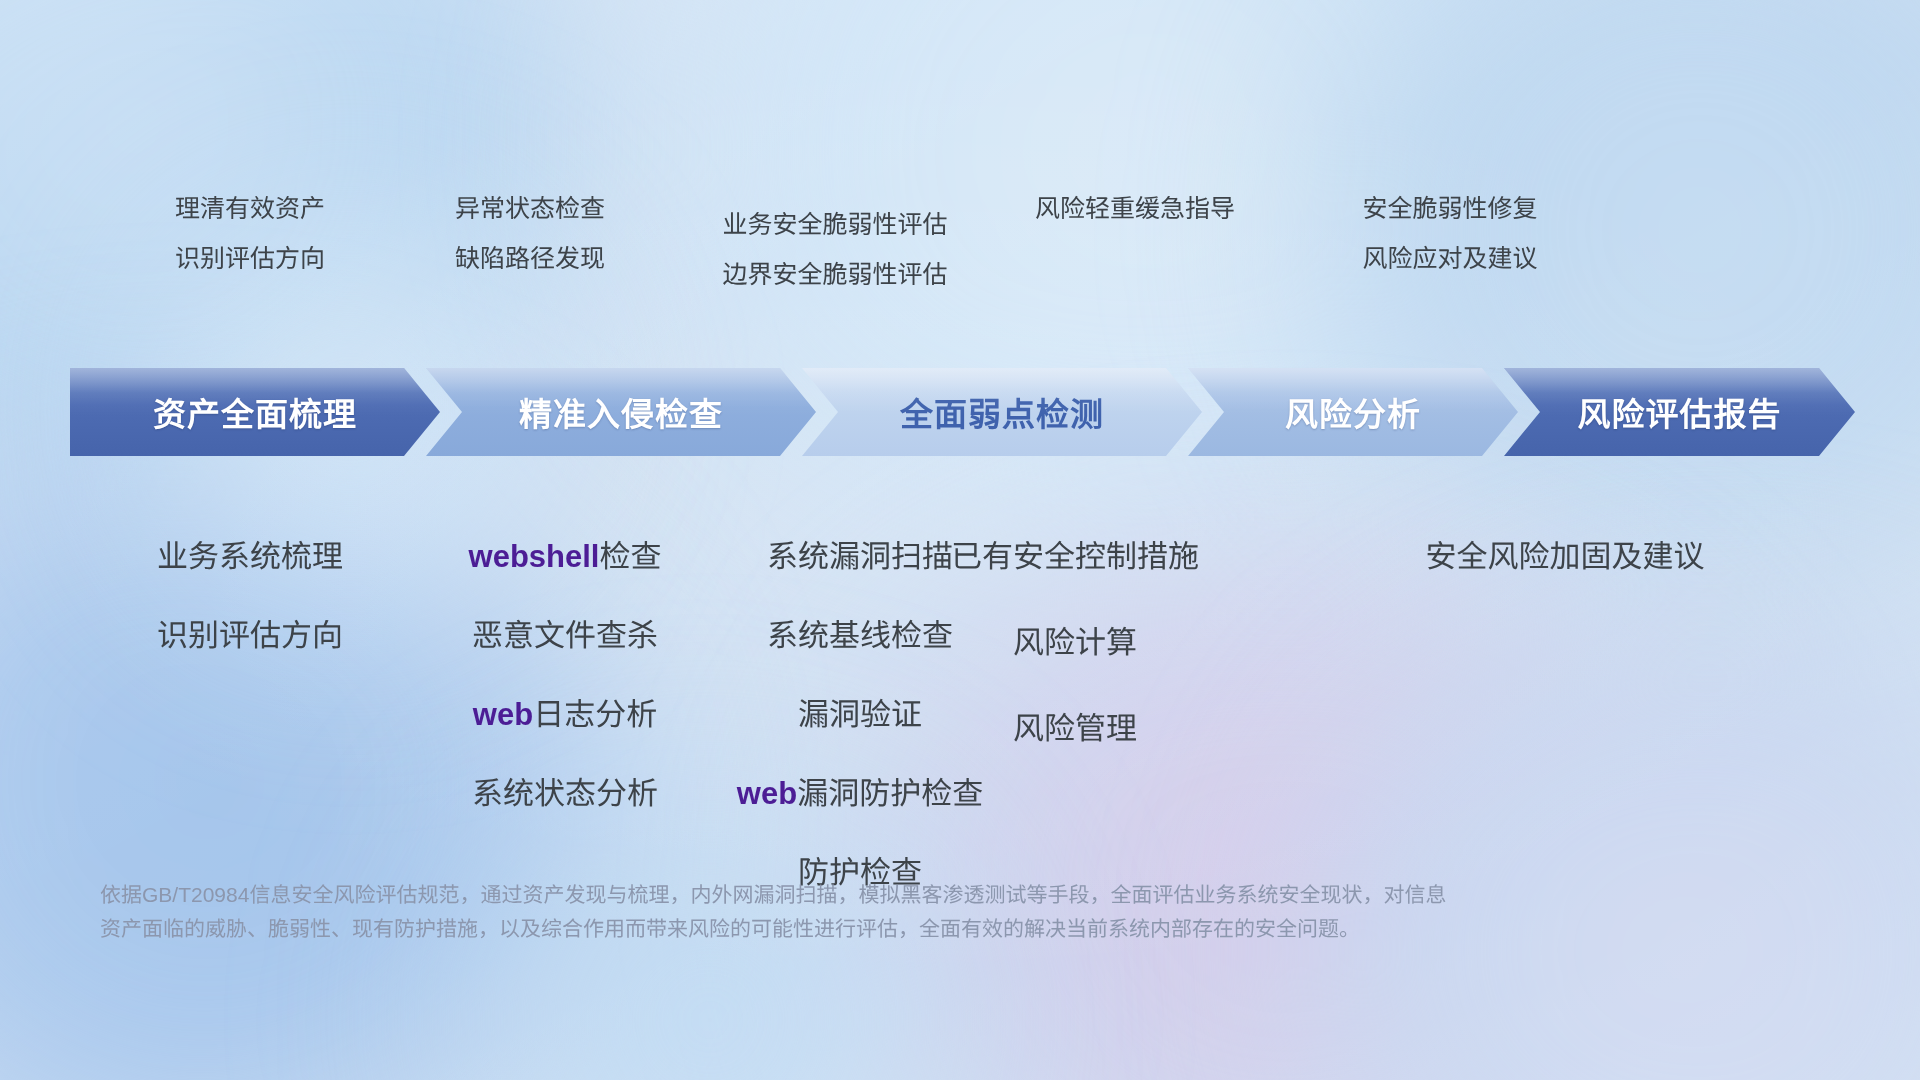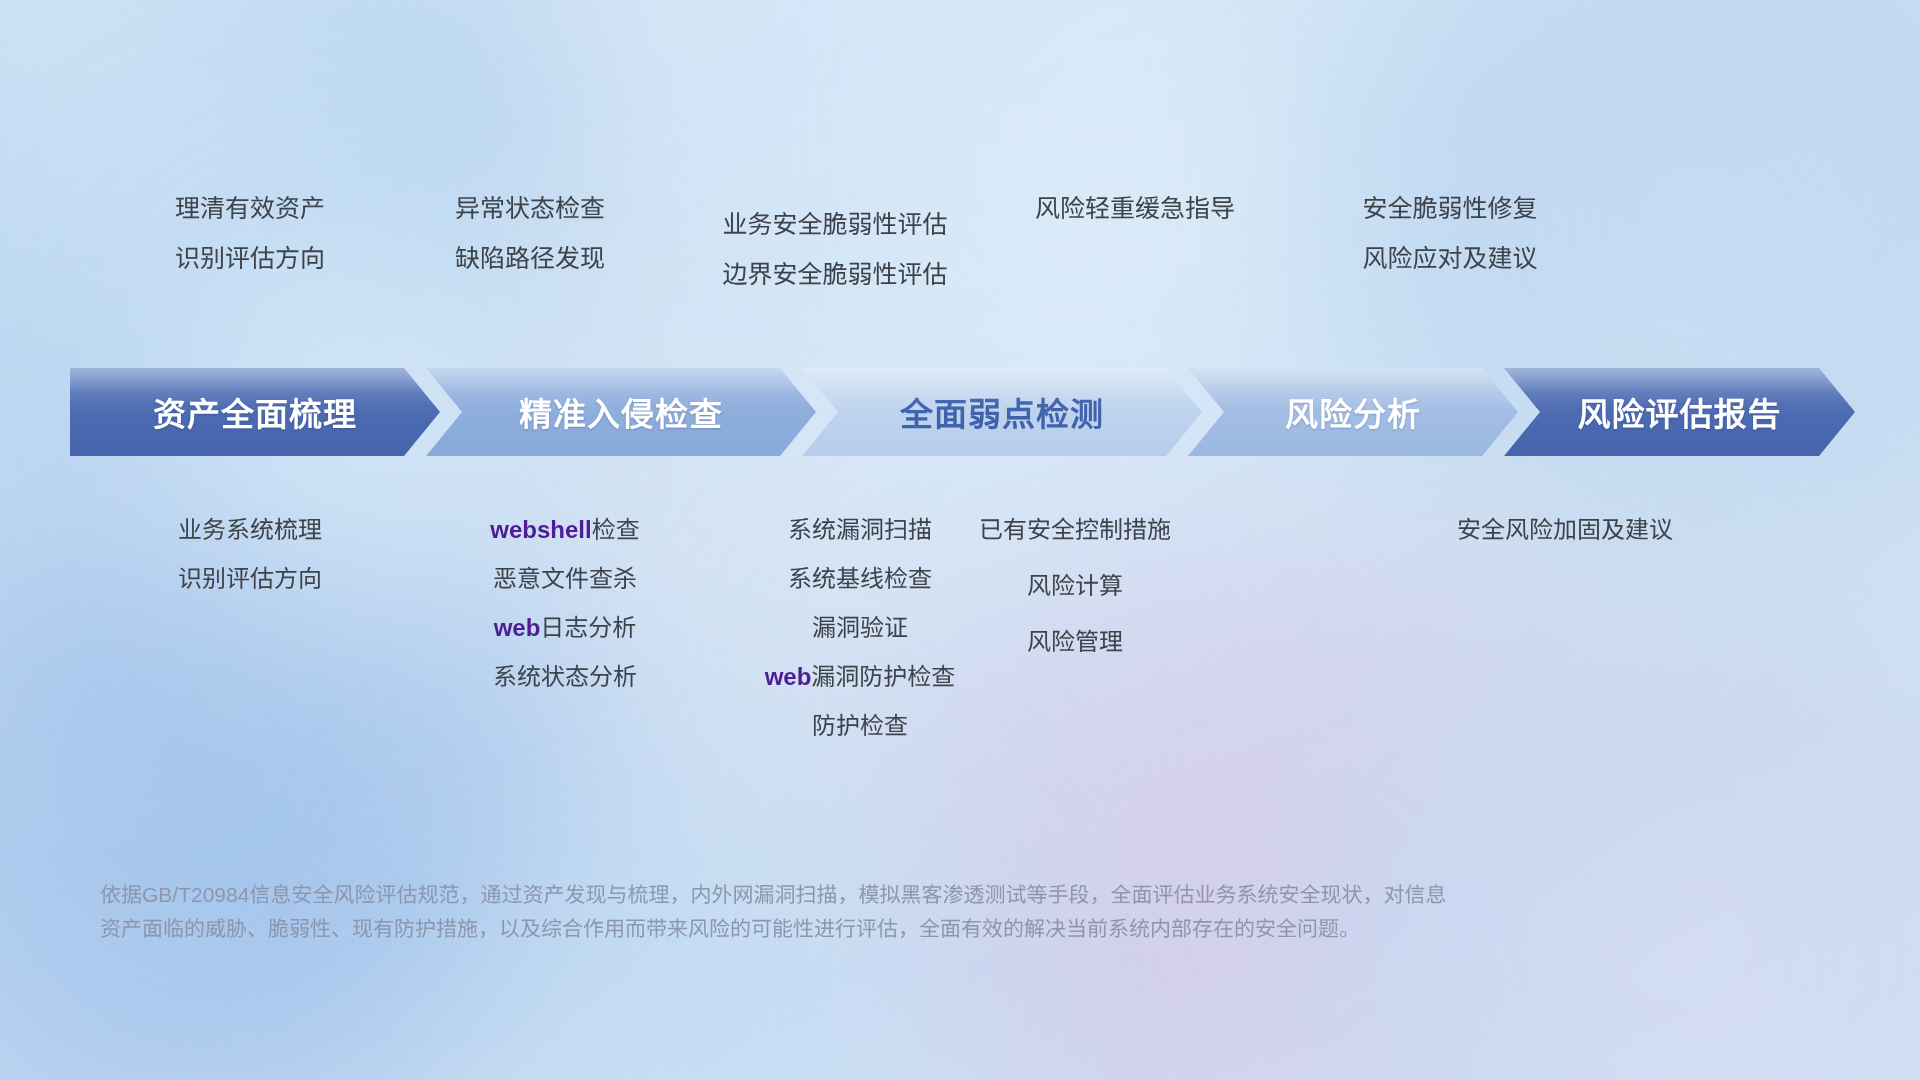--- a/index.html
+++ b/index.html
@@ -37,22 +37,22 @@
   
   #stage{position:absolute;inset:0;border-radius:24px;}
   .col{position:absolute;text-align:center;}
 
   .top-list,.bot-list{display:flex;flex-direction:column;}
   .top-item{
     font-size:25px;color:#3d4349;line-height:1;
     white-space:nowrap;margin-bottom:25px;
   }
   .bot-item{
-    font-size:24px;color:#3d4349;line-height:1;
-    white-space:nowrap;margin-bottom:25px;
+    font-size:31px;color:#3d4349;line-height:1;
+    white-space:nowrap;margin-bottom:25px;margin-top:23px;
   }
   .bot-item b{font-weight:700;color:#4c1d95;}
 
   
   #band{position:absolute;left:70px;top:368px;width:1785px;height:88px;}
   .arrow{
     position:absolute;top:0;height:88px;
     display:flex;align-items:center;justify-content:center;
     clip-path:polygon(0 0, calc(100% - 36px) 0, 100% 50%, calc(100% - 36px) 100%, 0 100%);
   }

